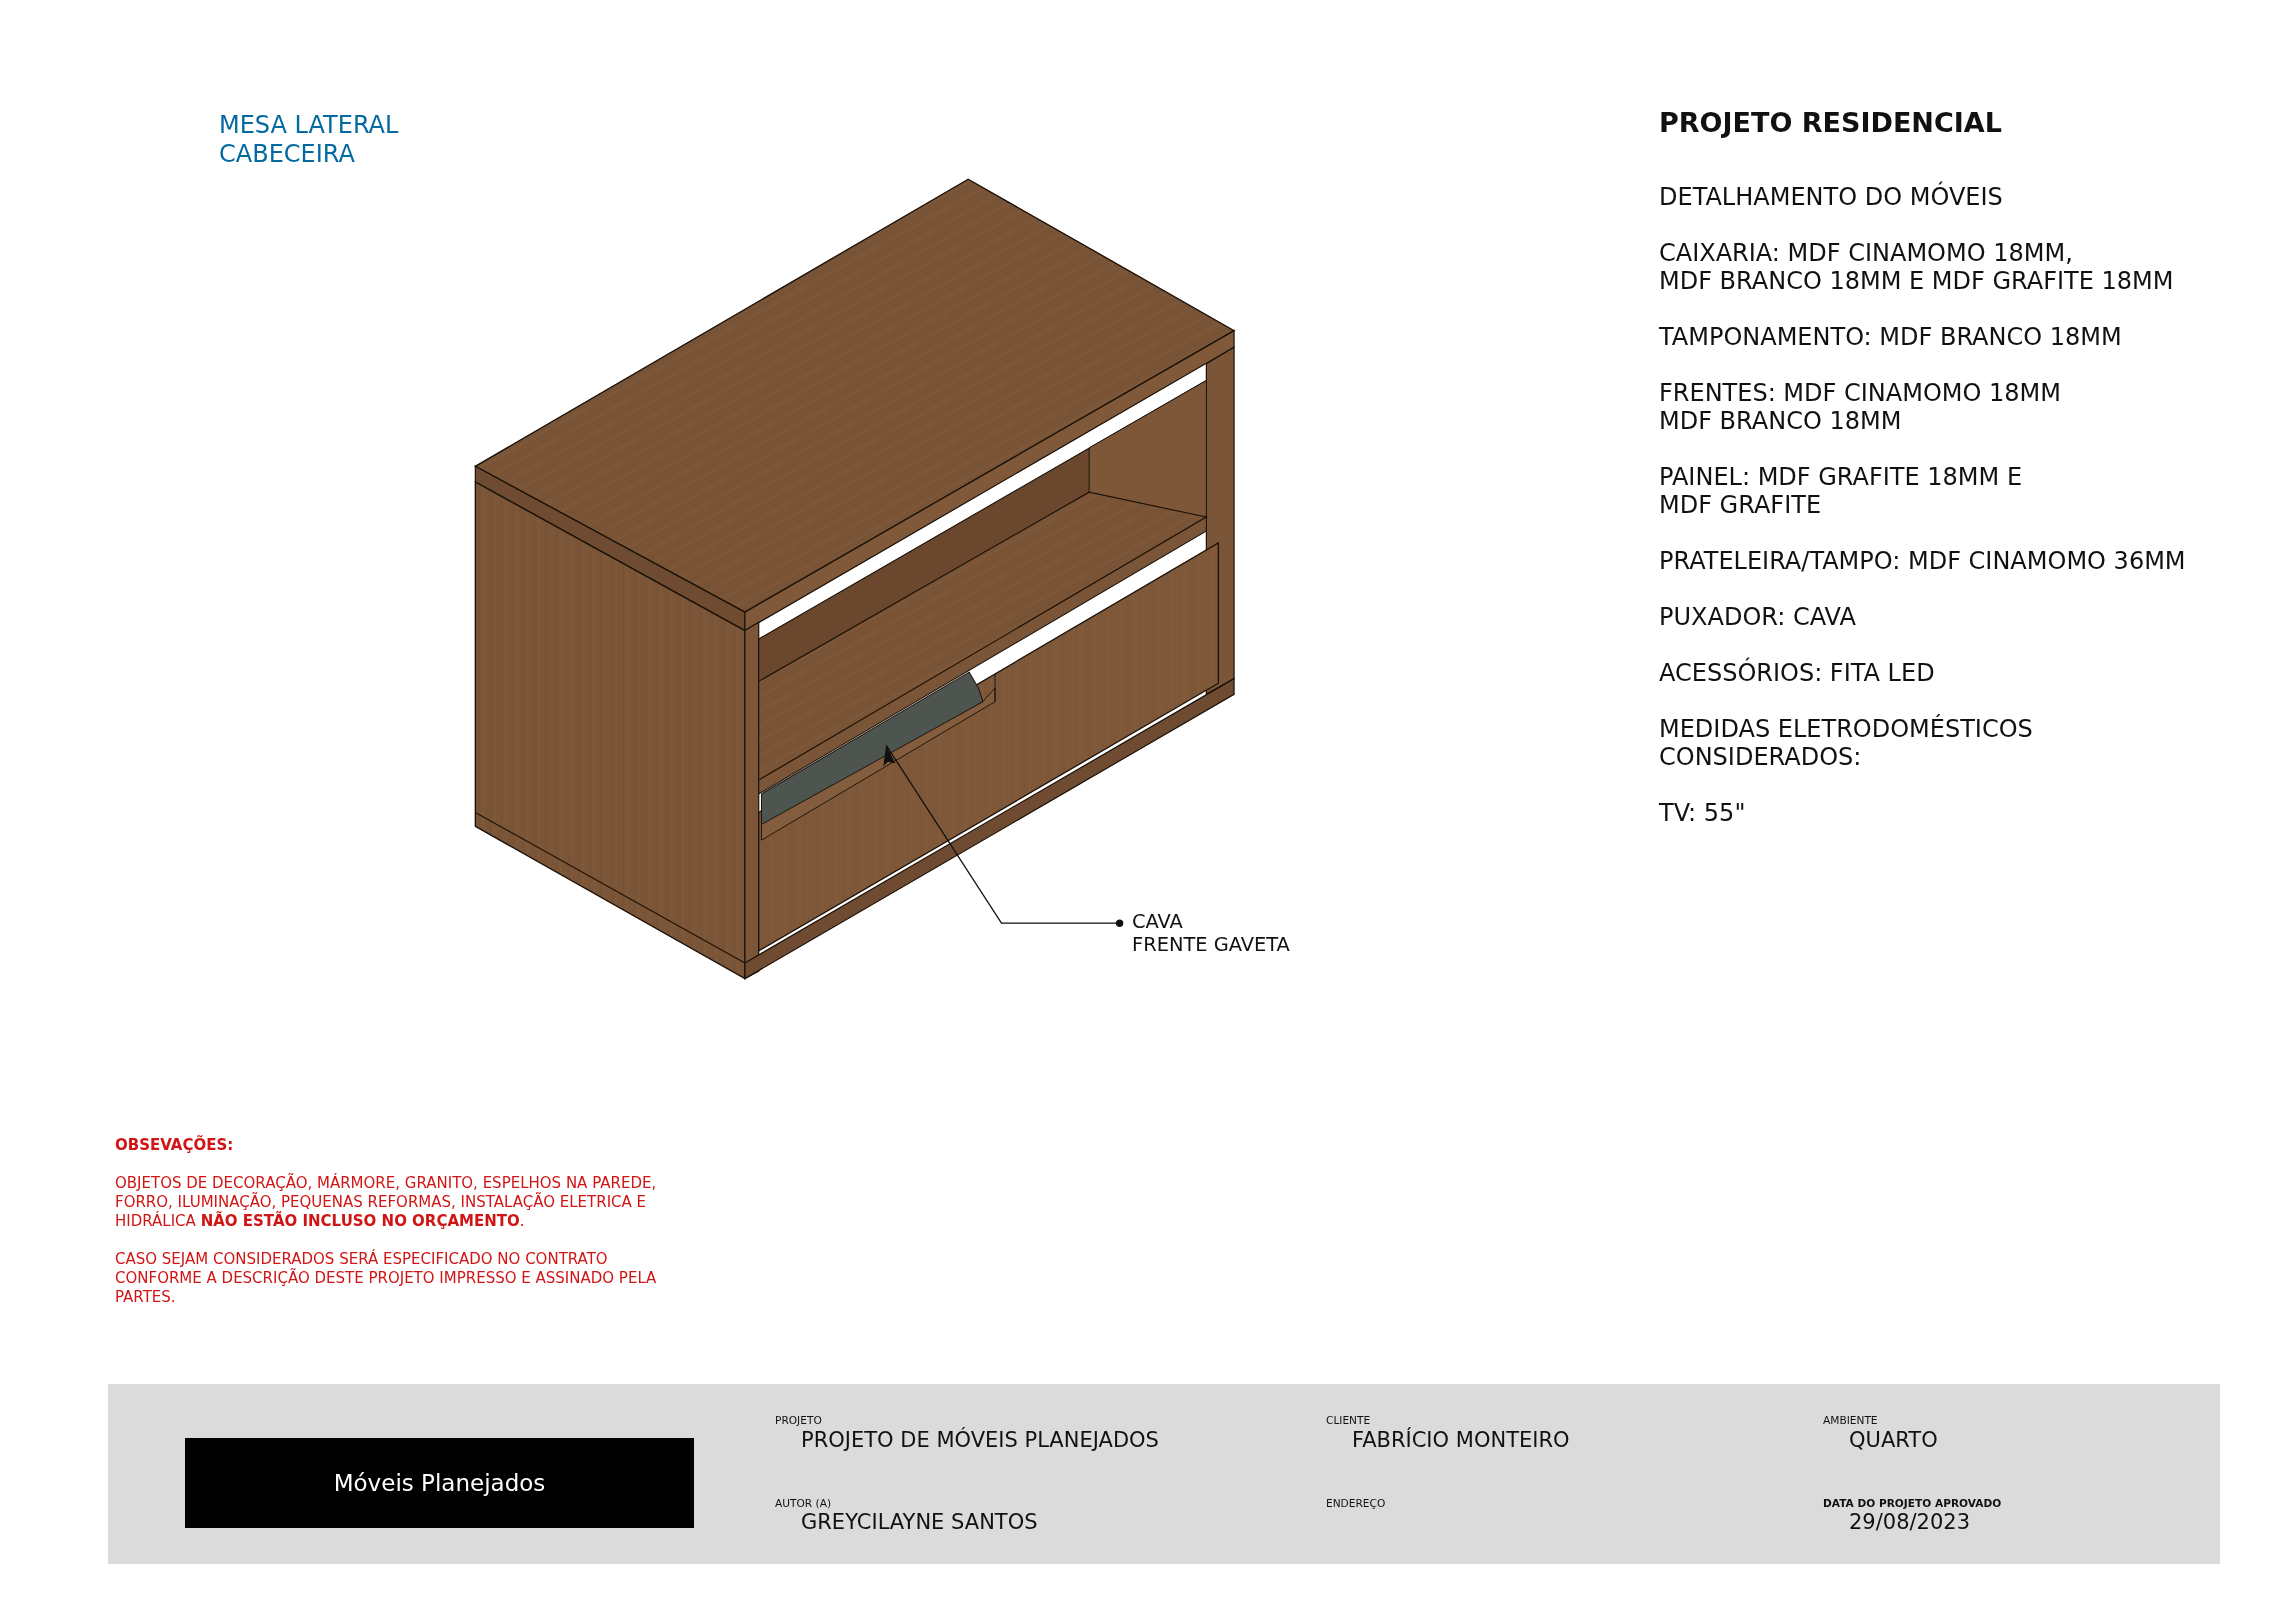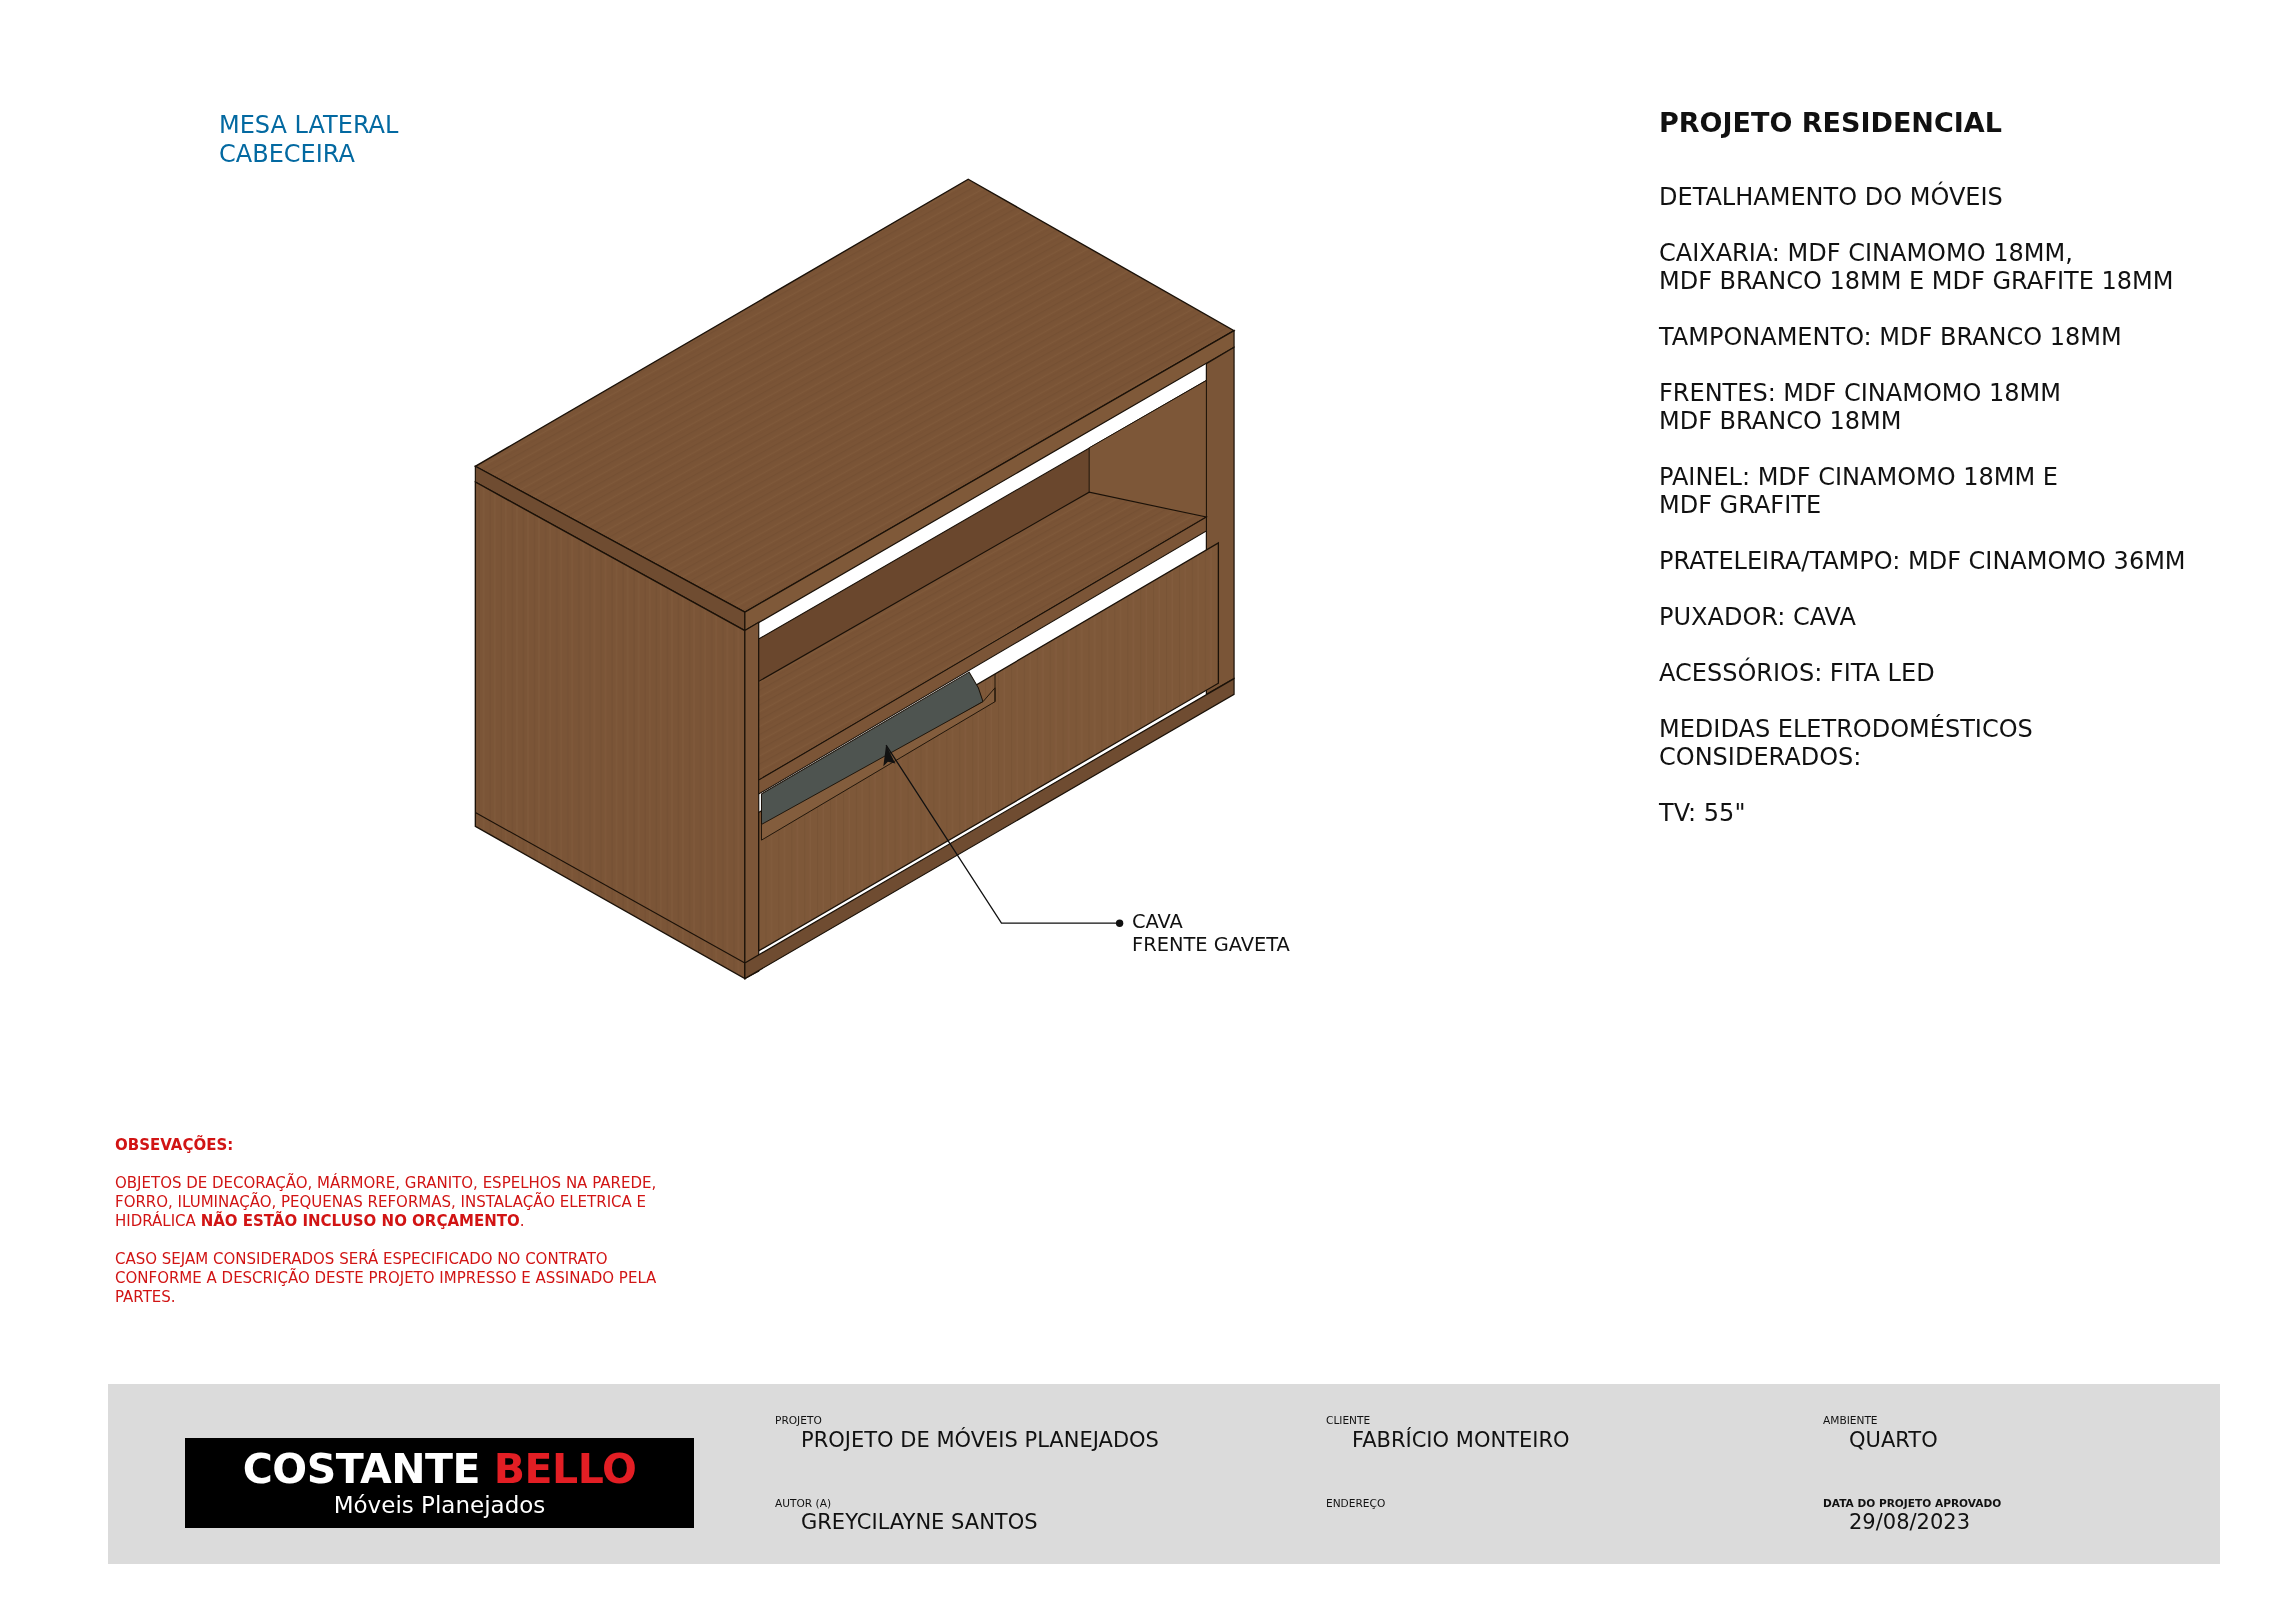--- a/index.html
+++ b/index.html
@@ -109,21 +109,21 @@
     <div>MDF BRANCO 18MM E MDF GRAFITE 18MM</div>
   </div>
   <div class="block">
     <div>TAMPONAMENTO: MDF BRANCO 18MM</div>
   </div>
   <div class="block">
     <div>FRENTES: MDF CINAMOMO 18MM</div>
     <div>MDF BRANCO 18MM</div>
   </div>
   <div class="block">
-    <div>PAINEL: MDF CINAMOMO 18MM E</div>
+    <div>PAINEL: MDF GRAFITE 18MM E</div>
     <div>MDF GRAFITE</div>
   </div>
   <div class="block">
     <div>PRATELEIRA/TAMPO: MDF CINAMOMO 36MM</div>
   </div>
   <div class="block">
     <div>PUXADOR: CAVA</div>
   </div>
   <div class="block">
     <div>ACESSÓRIOS: FITA LED</div>
@@ -138,21 +138,20 @@
 </div>
 
 <div class="abs obs">
   <div class="obs-heading">OBSEVAÇÕES:</div>
   <p><span>OBJETOS DE DECORAÇÃO, MÁRMORE, GRANITO, ESPELHOS NA PAREDE, FORRO, ILUMINAÇÃO, PEQUENAS REFORMAS, INSTALAÇÃO ELETRICA E HIDRÁLICA </span><b>NÃO ESTÃO INCLUSO NO ORÇAMENTO</b><span>.</span></p>
   <p>CASO SEJAM CONSIDERADOS SERÁ ESPECIFICADO NO CONTRATO CONFORME A DESCRIÇÃO DESTE PROJETO IMPRESSO E ASSINADO PELA PARTES.</p>
 </div>
 
 <div class="abs footer">
   <div class="logo">
-    <div class="brand"><span>COSTANTE </span><span class="accent">BELLO</span></div>
     <div class="tag">Móveis Planejados</div>
   </div>
 
   <div class="flabel" style="left:667px; top:30px;">PROJETO</div>
   <div class="fvalue" style="left:693px; top:44px;">PROJETO DE MÓVEIS PLANEJADOS</div>
   <div class="flabel" style="left:667px; top:113px;">AUTOR (A)</div>
   <div class="fvalue" style="left:693px; top:126px;">GREYCILAYNE SANTOS</div>
 
   <div class="flabel" style="left:1218px; top:30px;">CLIENTE</div>
   <div class="fvalue" style="left:1244px; top:44px;">FABRÍCIO MONTEIRO</div>

